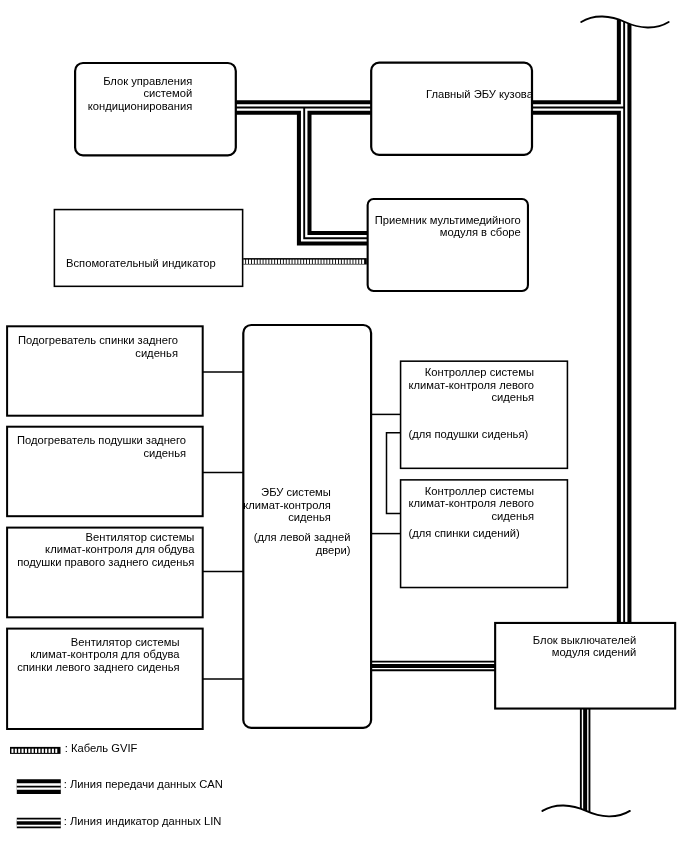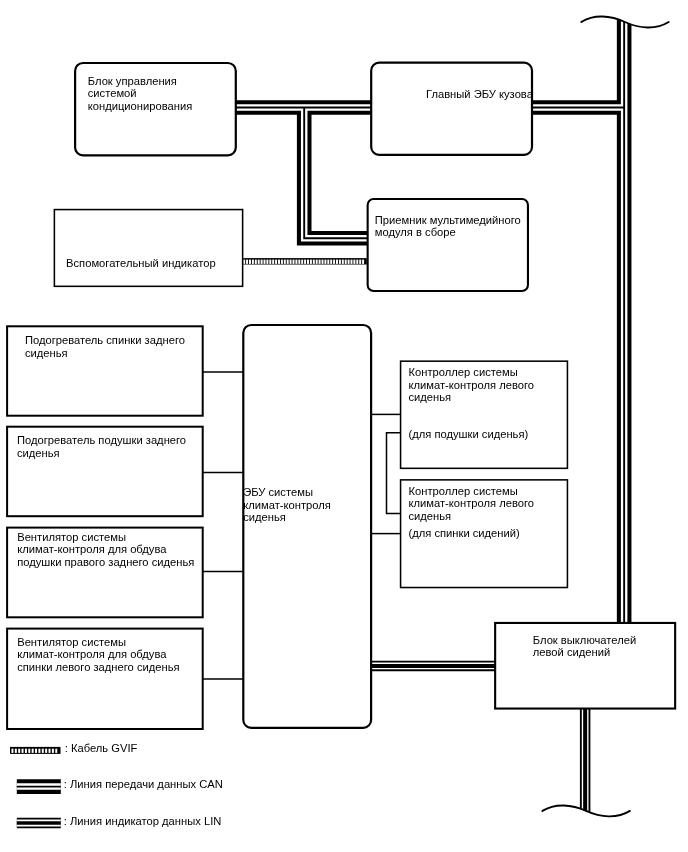--- a/index.html
+++ b/index.html
@@ -1,21 +1,21 @@
 <!DOCTYPE html>
 <html><head>
 <meta charset="utf-8">
 <title>Rear seat climate control system diagram</title>
 <style>
   html,body{margin:0;padding:0;background:#ffffff;}
   body{width:688px;height:852px;overflow:hidden;
        font-family:"Liberation Sans",sans-serif;color:#000000;
        -webkit-font-smoothing:antialiased;}
   #stage{position:relative;width:624px;height:852px;background:#ffffff;
-         transform:translateZ(0);}
+         transform:translateZ(0);text-align:right;}
   svg.layer{position:absolute;left:0;top:0;width:688px;height:852px;overflow:visible;}
   .node{position:absolute;box-sizing:border-box;background:transparent;}
   .node .txt{position:absolute;white-space:pre;font-size:11.2px;line-height:12.7px;
              letter-spacing:0px;transform:translateZ(0);}
   #legend{position:absolute;left:0;top:0;width:688px;height:852px;border-radius:7px;}
   .lg-label{position:absolute;white-space:pre;font-size:11.2px;line-height:12.7px;
             transform:translateZ(0);}
 </style>
 </head>
 <body>
@@ -108,21 +108,21 @@
       <div class="node" style="left: 370.1px; top: 61.6px; width: 163px; height: 94.4px;">
         <div class="txt" style="left: 33.88px; top: 26.2px; padding-left: 22px;">Главный ЭБУ кузова</div>
       </div>
       <div class="node" style="left: 53.6px; top: 208.8px; width: 189.8px; height: 78.3px; margin-top: 28px;">
         <div class="txt" style="left: 12.48px; top: 20px;">Вспомогательный индикатор</div>
       </div>
       <div class="node" style="left: 366.6px; top: 197.9px; width: 162.4px; height: 94.1px;">
         <div class="txt" style="left: 8.19px; top: 15.8px;">Приемник мультимедийного
 модуля в сборе</div>
       </div>
-      <div class="node" style="left: 14px; top: 325.3px; width: 197.6px; height: 91.4px;">
+      <div class="node" style="left: 7px; top: 325.3px; width: 197.6px; height: 91.4px;">
         <div class="txt" style="left: 10.89px; top: 8.6px;">Подогреватель спинки заднего
 сиденья</div>
       </div>
       <div class="node" style="left: 6.1px; top: 425.7px; width: 197.6px; height: 91.5px; border-radius: 19px;">
         <div class="txt" style="left: 10.89px; top: 8.2px;">Подогреватель подушки заднего
 сиденья</div>
       </div>
       <div class="node" style="left: 6.1px; top: 526.6px; width: 197.6px; height: 91.7px;">
         <div class="txt" style="left: 11.08px; top: 4.2px;">Вентилятор системы
 климат-контроля для обдува
@@ -130,36 +130,38 @@
       </div>
       <div class="node" style="left: 6.1px; top: 627.6px; width: 197.6px; height: 102.4px;">
         <div class="txt" style="left: 11.08px; top: 8.2px;">Вентилятор системы
 климат-контроля для обдува
 спинки левого заднего сиденья</div>
       </div>
       <div class="node" style="left: 242.2px; top: 323.9px; width: 130px; height: 405.1px;">
         <div class="txt" style="left: 1px; top: 162px;">ЭБУ системы
 климат-контроля
 сиденья</div>
+        <div class="txt" style="left: 11.63px; top: 207.3px;">(для левой задней
+двери)</div>
       </div>
       <div class="node" style="left: 399.8px; top: 360.4px; width: 168.4px; height: 108.7px;">
         <div class="txt" style="left: 8.68px; top: 5.5px;">Контроллер системы
 климат-контроля левого
 сиденья</div>
         <div class="txt" style="left: 8.68px; top: 47.6px; margin-top: 20px;">(для подушки сиденья)</div>
       </div>
       <div class="node" style="left: 399.8px; top: 479.1px; width: 168.4px; height: 109.2px;">
         <div class="txt" style="left: 8.68px; top: 5.5px;">Контроллер системы
 климат-контроля левого
 сиденья</div>
         <div class="txt" style="left: 8.68px; top: 47.6px;">(для спинки сидений)</div>
       </div>
       <div class="node" style="left: 494.1px; top: 621.9px; width: 182.1px; height: 87.7px;">
         <div class="txt" style="left: 38.68px; top: 11.7px;">Блок выключателей
-левой сидений</div>
+модуля сидений</div>
       </div>
     </div>
   <svg class="layer" id="legend-sym" xmlns="http://www.w3.org/2000/svg">
       <g>
         <rect x="10" y="746.9" width="50.5" height="7" fill="#000000"></rect>
         <rect x="11.45" y="748.7" width="2" height="4.2" fill="#ffffff"></rect>
         <rect x="14.82" y="748.7" width="2" height="4.2" fill="#ffffff"></rect>
         <rect x="18.19" y="748.7" width="2" height="4.2" fill="#ffffff"></rect>
         <rect x="21.560000000000002" y="748.7" width="2" height="4.2" fill="#ffffff"></rect>
         <rect x="24.930000000000003" y="748.7" width="2" height="4.2" fill="#ffffff"></rect>

